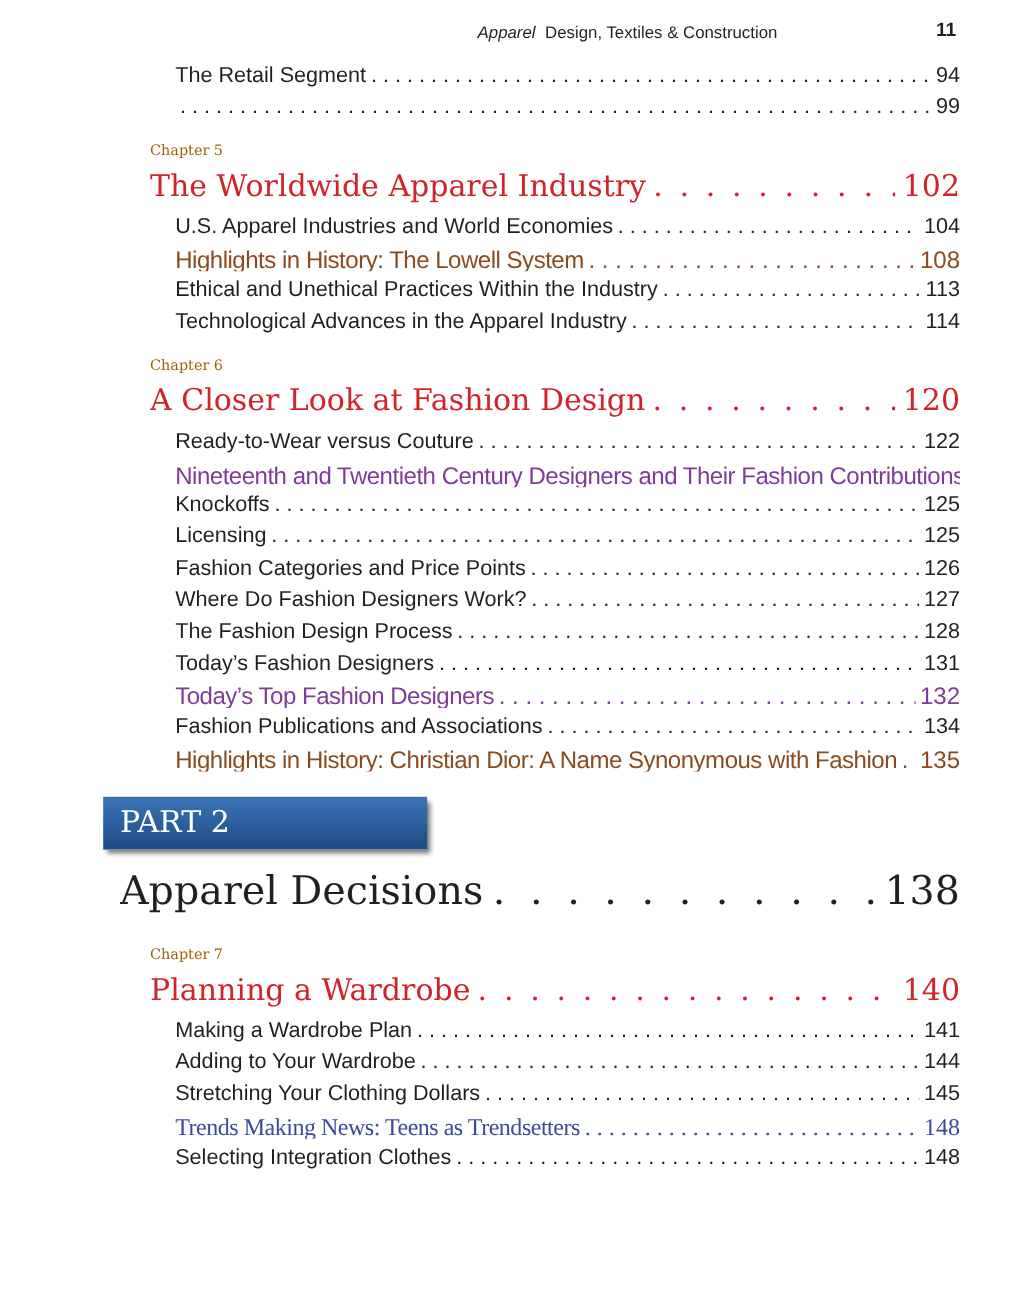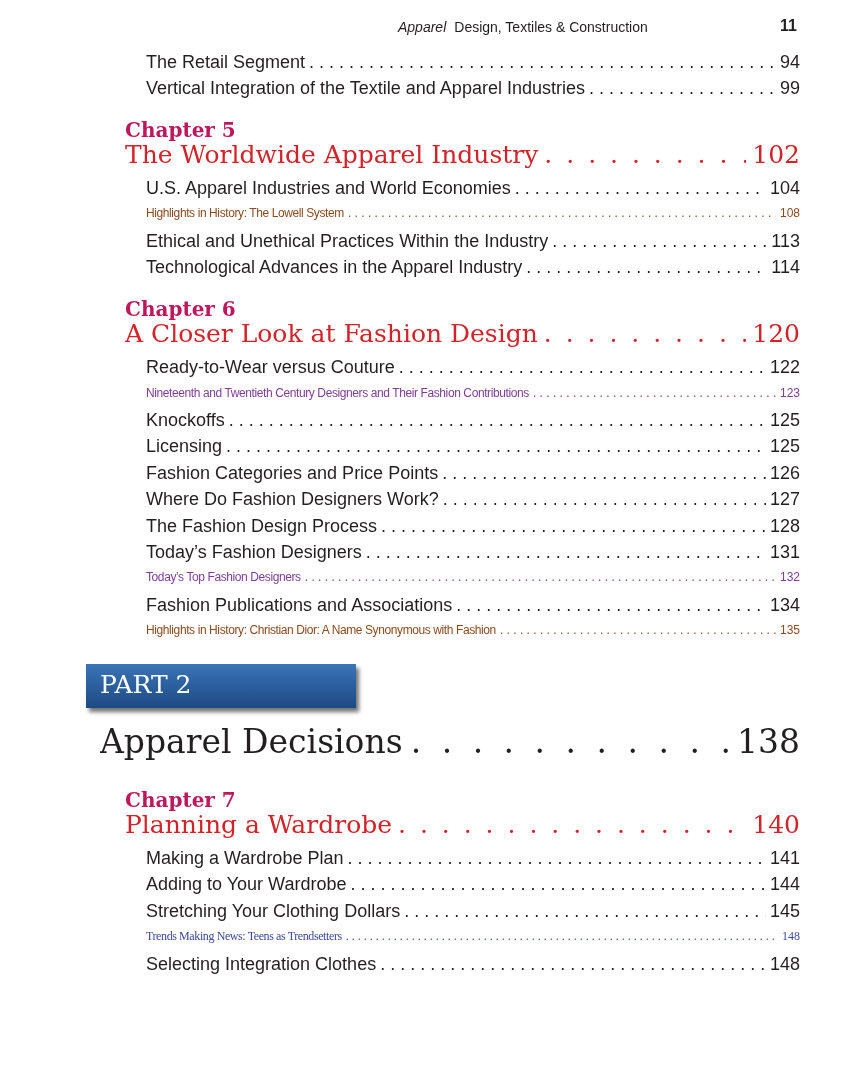--- a/index.html
+++ b/index.html
@@ -9,27 +9,27 @@
   .header .title i { font-style: italic; margin-right: 8px; }
   .header .pagenum { position: absolute; left: 780px; top: 1px; font-size: 16px; font-weight: bold; }
 
   .row { position: absolute; left: 146px; width: 654px; display: flex; align-items: baseline; white-space: nowrap; overflow: hidden; }
   .row .t { flex: 0 0 auto; }
   .row .d { flex: 1 1 auto; overflow: hidden; letter-spacing: 0; margin: 0 4px; }
   .row .d::after { content: ". . . . . . . . . . . . . . . . . . . . . . . . . . . . . . . . . . . . . . . . . . . . . . . . . . . . . . . . . . . . . . . . . . . . . . . . . . . . . . . . . . . . . . . . . . . . . . . . . . . . . . . . . . . . . . . . . . . . . . . . . . . . . . . . . . . . . ."; }
   .row .p { flex: 0 0 auto; }
 
   .main { font-size: 18px; height: 24px; color: #231f20; justify-content: space-between; }
-  .feat { font-size: 12px; height: 20px; font-family: "Liberation Sans", sans-serif; transform-origin: left; }
+  .feat { font-size: 20px; height: 20px; font-family: "Liberation Sans", sans-serif; transform-origin: left; }
   .feat .t { letter-spacing: -0.4px; }
   .brown { color: #8b4a1f; }
   .purple { color: #7d3c98; }
   .blue { color: #3b4a9c; font-family: Liberation Serif, serif; }
 
-  .ch-label { position: absolute; left: 125px; font-family: "DejaVu Serif", serif; font-size: 20px; font-weight: bold; color: #be185d; }
+  .ch-label { position: absolute; left: 125px; font-family: "DejaVu Serif", serif; font-size: 12px; font-weight: normal; color: #a16207; }
   .ch-title { position: absolute; left: 125px; width: 675px; font-family: "DejaVu Serif", serif; font-size: 25px; color: #d1232a; display: flex; align-items: baseline; white-space: nowrap; overflow: hidden; }
   .ch-title .d { flex: 1 1 auto; overflow: hidden; margin: 0 6px; letter-spacing: 3px; }
   .ch-title .d::after { content: ". . . . . . . . . . . . . . . . . . . . . . . . . . . . . . . . . . . . . . . . . . . ."; }
 
   .part-banner { position: absolute; left: 86px; top: 664px; width: 270px; height: 44px;
     background: linear-gradient(180deg, #3a74b8 0%, #2c5f9e 50%, #1d4a82 100%);
     box-shadow: 3px 4px 4px rgba(0,0,0,0.55); }
   .part-banner .lbl { position: absolute; left: 14px; top: 6px; font-family: "DejaVu Serif", serif; font-size: 25px; color: #ffffff; letter-spacing: 0px; }
   .part-title { position: absolute; left: 100px; top: 722px; width: 700px; font-family: "DejaVu Serif", serif; font-size: 33px; color: #231f20; display: flex; align-items: baseline; white-space: nowrap; overflow: hidden; }
   .part-title .d { flex: 1 1 auto; overflow: hidden; margin: 0 8px; letter-spacing: 5px; }
@@ -42,21 +42,20 @@
   <span class="title"><i>Apparel</i><span>Design, Textiles &amp; Construction</span></span>
   <span class="pagenum">11</span>
 </div>
 
 <div class="row main" style="top:52px">
     <span class="t">The Retail Segment</span>
     <span class="d"></span>
     <span class="p">94</span>
   </div>
 <div class="row main" style="top:78px">
-    <span class="t">Vertical Integration of the Textile and Apparel Industries</span>
     <span class="d"></span>
     <span class="p">99</span>
   </div>
 
 <div class="ch-label" style="top:118px">Chapter 5</div>
 <div class="ch-title" style="top:140px">
     <span>The Worldwide Apparel Industry</span>
     <span class="d"></span>
     <span>102</span>
   </div>

